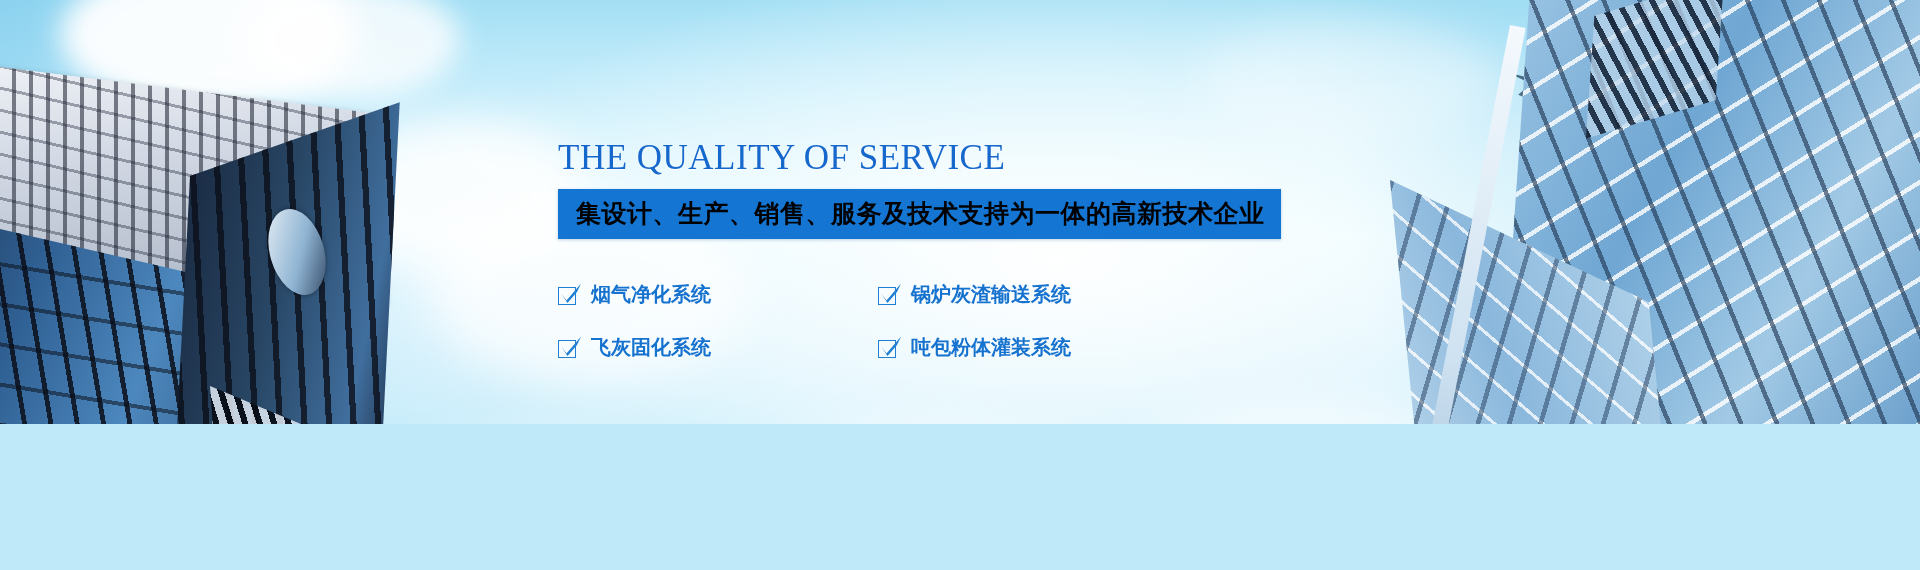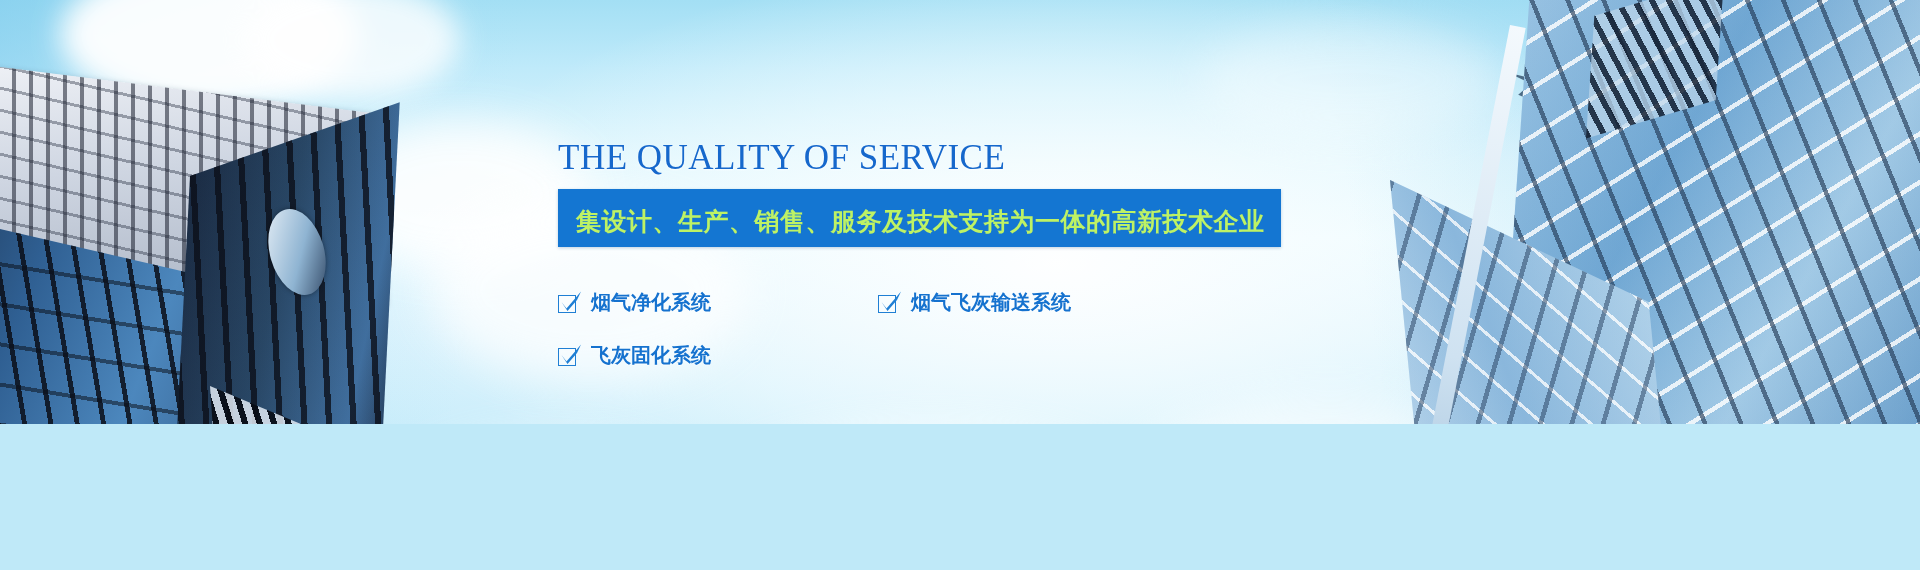--- a/index.html
+++ b/index.html
@@ -115,23 +115,23 @@
   .content { position:absolute; left:558px; top:140px; width:860px; }
 
   .headline {
     font-family:"Liberation Serif", serif;
     font-size:35px; letter-spacing:0.5px; color:#1668cc;
     line-height:1; white-space:nowrap; margin-bottom:14px;
     text-shadow:0 1px 2px rgba(255,255,255,0.85);
   }
 
   .subbar {
-    display:inline-block; background:#1476d2; color:#bef264;
+    display:inline-block; background:#1476d2; color:#000000;
     font-size:25px; font-weight:bold; letter-spacing:0.5px;
-    padding:16px 16px 9px 18px; white-space:nowrap;
+    padding:8px 16px 9px 18px; white-space:nowrap;
     box-shadow:0 1px 3px rgba(20,70,130,0.25);
   }
 
   .features { margin-top:42px; display:flex; flex-wrap:wrap; width:700px; }
   .feature {
     width:320px; display:flex; align-items:center;
     margin-bottom:26px; gap:13px;
   }
   .chk { position:relative; width:20px; height:20px; flex:0 0 20px; }
   .chk .box {
@@ -211,30 +211,39 @@
         <span class="txt">烟气净化系统</span>
       </div>
 
       <div class="feature">
         <span class="chk">
           <span class="box"></span>
           <svg width="26" height="26" viewBox="0 0 26 26" xmlns="http://www.w3.org/2000/svg">
             <path d="M3.5 13 L8.5 19.5 L23 2.5 L19 11 L9.5 22 Z" fill="#1f7fd4"></path>
           </svg>
         </span>
-        <span class="txt">烟气飞灰输送系统</span>
+        <span class="txt">锅炉灰渣输送系统</span>
       </div>
 
 
       <div class="feature">
         <span class="chk">
           <span class="box"></span>
           <svg width="26" height="26" viewBox="0 0 26 26" xmlns="http://www.w3.org/2000/svg">
             <path d="M3.5 13 L8.5 19.5 L23 2.5 L19 11 L9.5 22 Z" fill="#1f7fd4"></path>
           </svg>
         </span>
         <span class="txt">飞灰固化系统</span>
       </div>
 
+      <div class="feature">
+        <span class="chk">
+          <span class="box"></span>
+          <svg width="26" height="26" viewBox="0 0 26 26" xmlns="http://www.w3.org/2000/svg">
+            <path d="M3.5 13 L8.5 19.5 L23 2.5 L19 11 L9.5 22 Z" fill="#1f7fd4"></path>
+          </svg>
+        </span>
+        <span class="txt">吨包粉体灌装系统</span>
+      </div>
 
     </div>
   </div>
 </div>
 
 </body></html>

